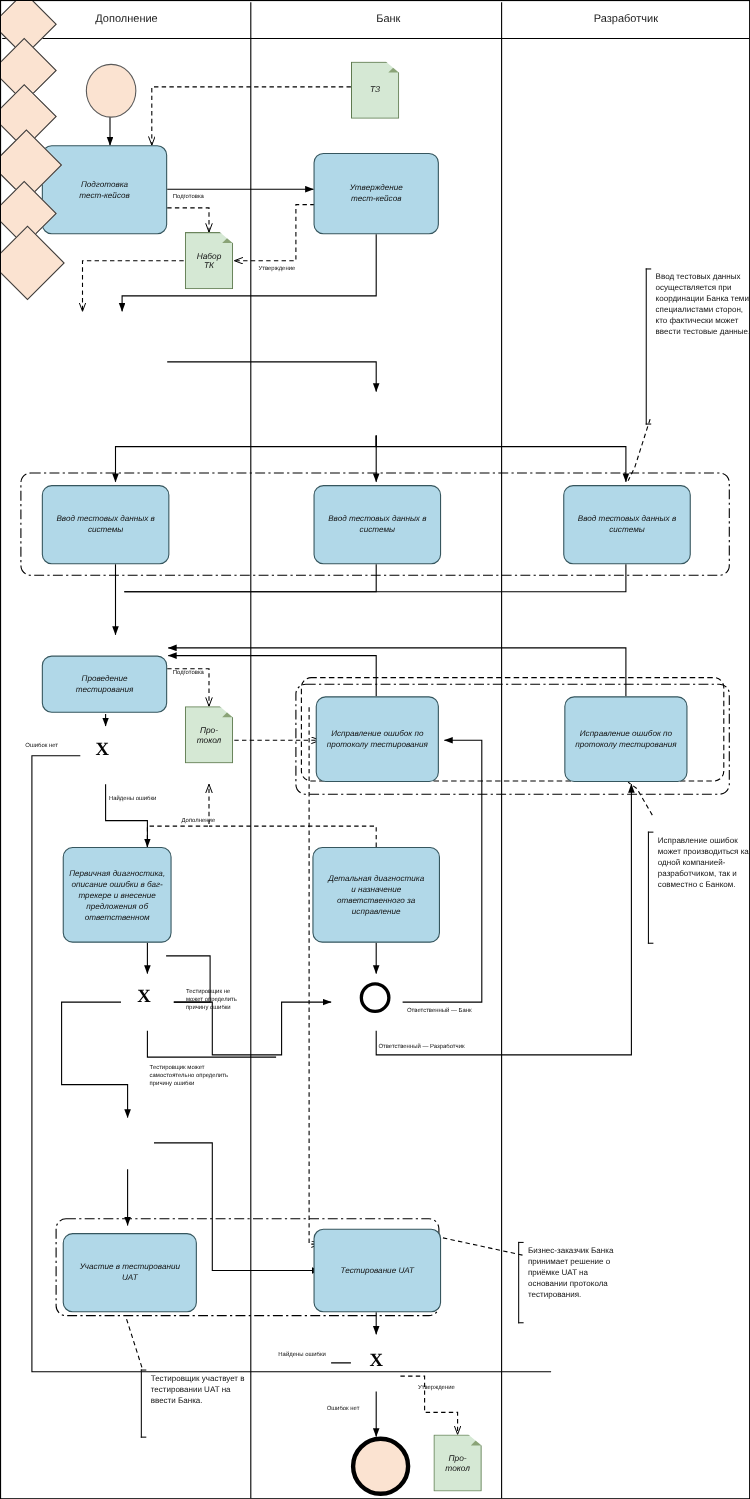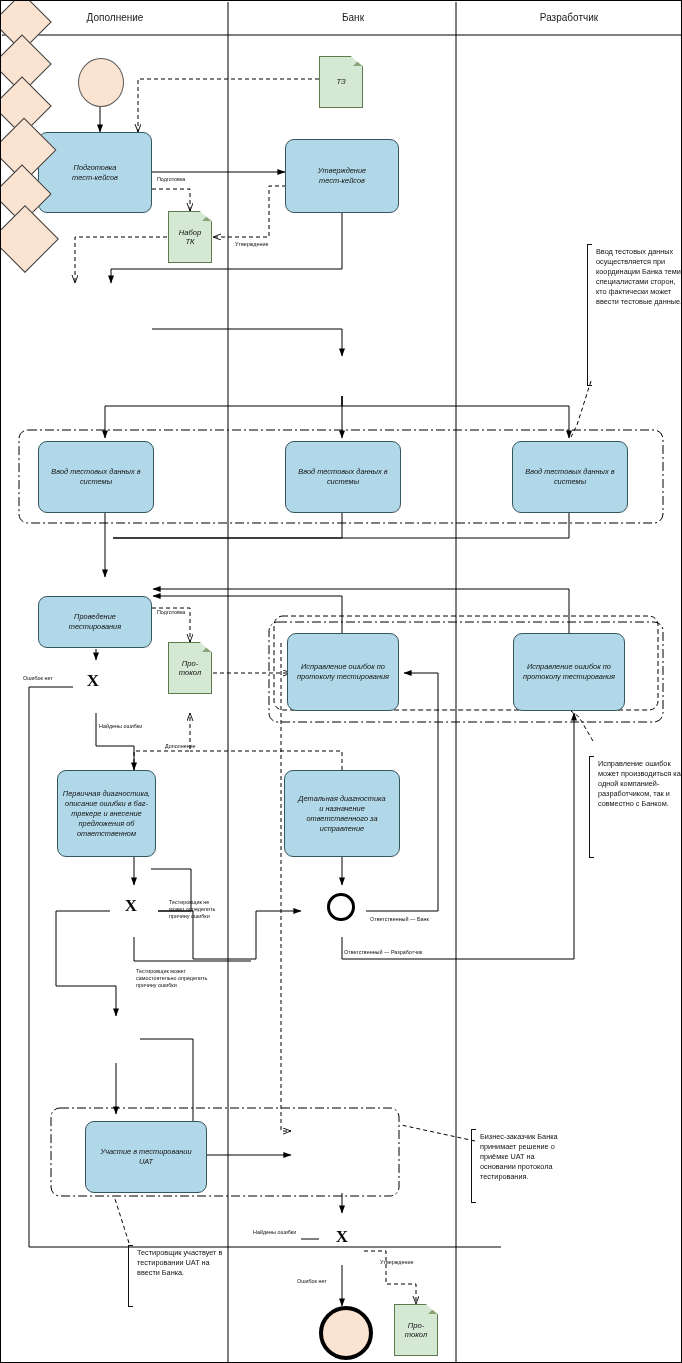--- a/index.html
+++ b/index.html
@@ -194,23 +194,26 @@
 исправление</span>
   </div>
   <div class="node task" style="left:286px;top:632px;width:112px;height:78px;">
     <span style="white-space:pre-line">Исправление ошибок по
 протоколу тестирования</span>
   </div>
   <div class="node task" style="left:512px;top:632px;width:112px;height:78px;">
     <span style="white-space:pre-line">Исправление ошибок по
 протоколу тестирования</span>
   </div>
-  <div class="node task" style="left:84px;top:1120px;width:122px;height:72px;">
+  <div class="node task" style="left:56px;top:1120px;width:122px;height:72px;">
     <span style="white-space:pre-line">Участие в тестировании
 UAT</span>
+  </div>
+  <div class="node task" style="left:284px;top:1116px;width:116px;height:76px;">
+    <span style="white-space:pre-line">Тестирование UAT</span>
   </div>
 
   <div class="node doc" style="left:318px;top:55px;width:44px;height:52px;">
     <span style="white-space:pre-line">ТЗ</span>
   <span class="doc-fold" style="right: 0px; top: 0px;"></span>
     </div>
   <div class="node doc" style="left:167px;top:210px;width:44px;height:52px;">
     <span style="white-space:pre-line">Набор
 ТК</span>
   <span class="doc-fold" style="right: 0px; top: 0px;"></span>

